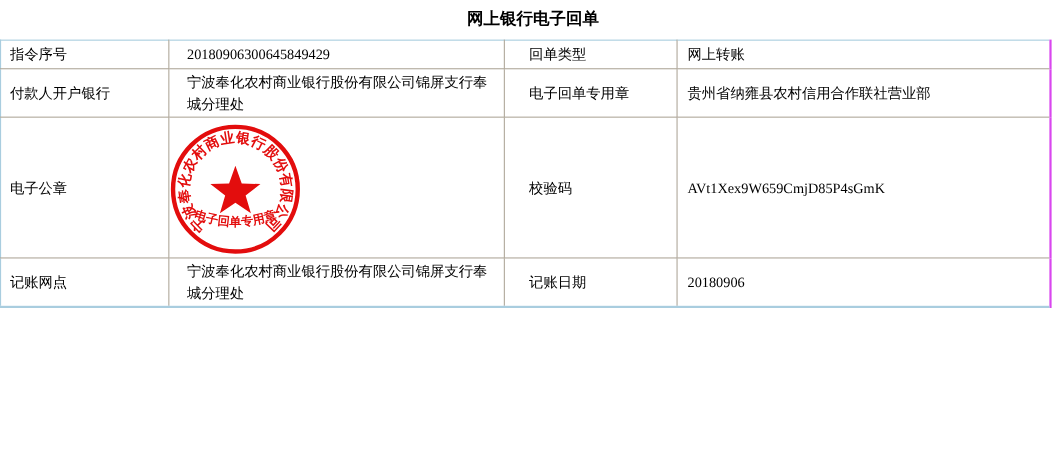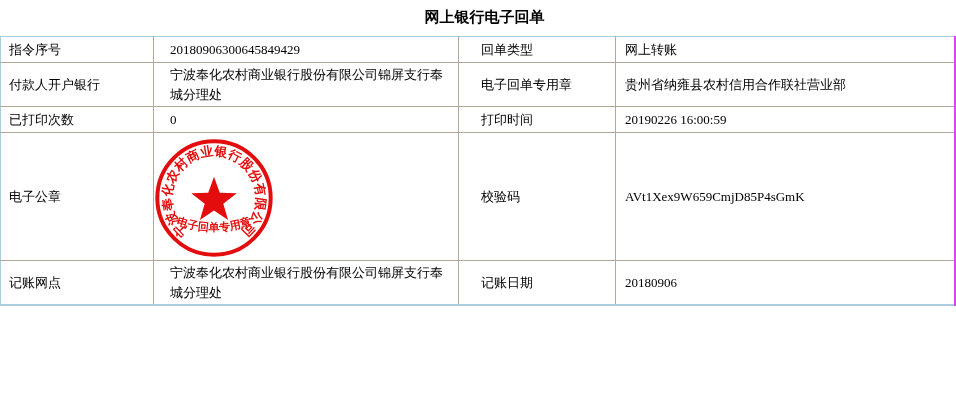--- a/index.html
+++ b/index.html
@@ -81,26 +81,20 @@
     <td class="val1">20180906300645849429</td>
     <td class="lbl2">回单类型</td>
     <td class="val2">网上转账</td>
   </tr>
   <tr class="h43">
     <td class="lbl1">付款人开户银行</td>
     <td class="val1">宁波奉化农村商业银行股份有限公司锦屏支行奉城分理处</td>
     <td class="lbl2">电子回单专用章</td>
     <td class="val2">贵州省纳雍县农村信用合作联社营业部</td>
   </tr>
-  <tr class="h26">
-    <td class="lbl1">已打印次数</td>
-    <td class="val1">0</td>
-    <td class="lbl2">打印时间</td>
-    <td class="val2">20190226 16:00:59</td>
-  </tr>
   <tr class="h131">
     <td class="lbl1">电子公章</td>
     <td class="val1 seal-cell">
       <svg class="seal" viewBox="0 0 140 140" aria-hidden="true">
         <defs>
           <path id="ringArc" d="M 36.1 103.9 A 48 48 0 1 1 103.9 103.9"></path>
           <path id="botArc" d="M 26 99 Q 70 116 114 99"></path>
         </defs>
         <circle class="seal-ring" cx="70" cy="70" r="64"></circle>
         <polygon class="seal-star" points="70,46 76.5,64.1 95.7,64.7 80.5,76.4 85.9,94.8 70,84 54.1,94.8 59.5,76.4 44.3,64.7 63.5,64.1"></polygon>

